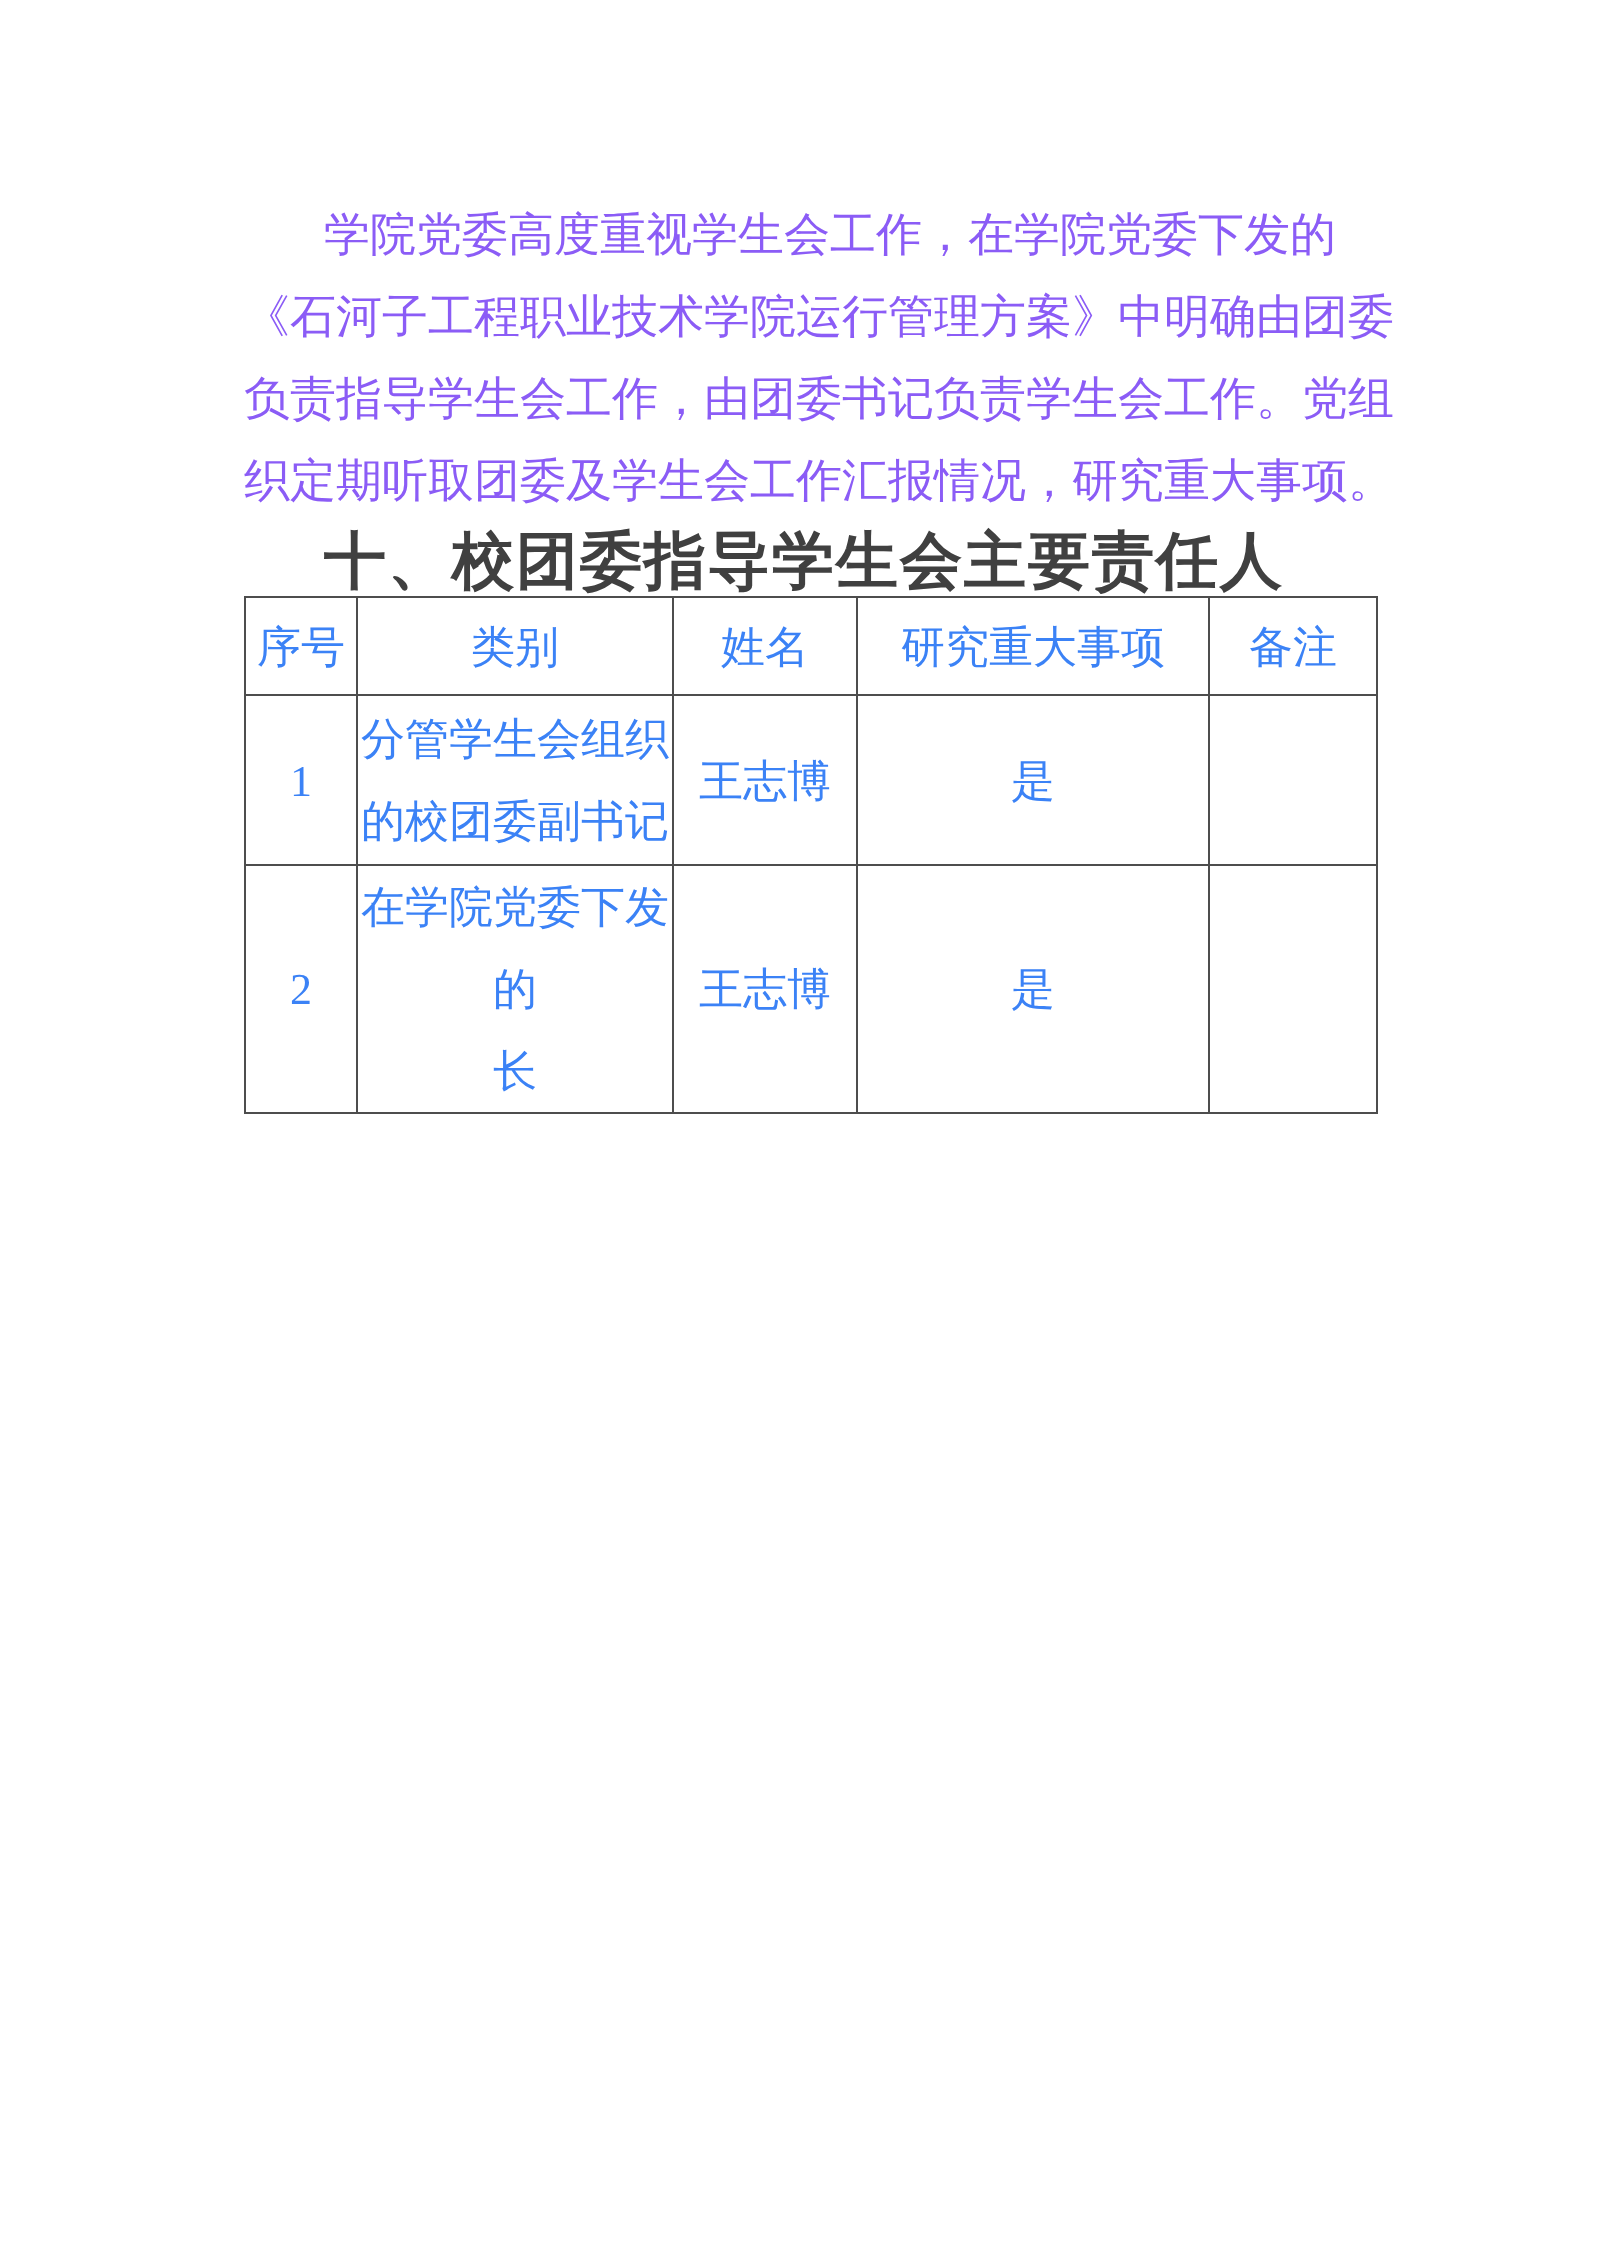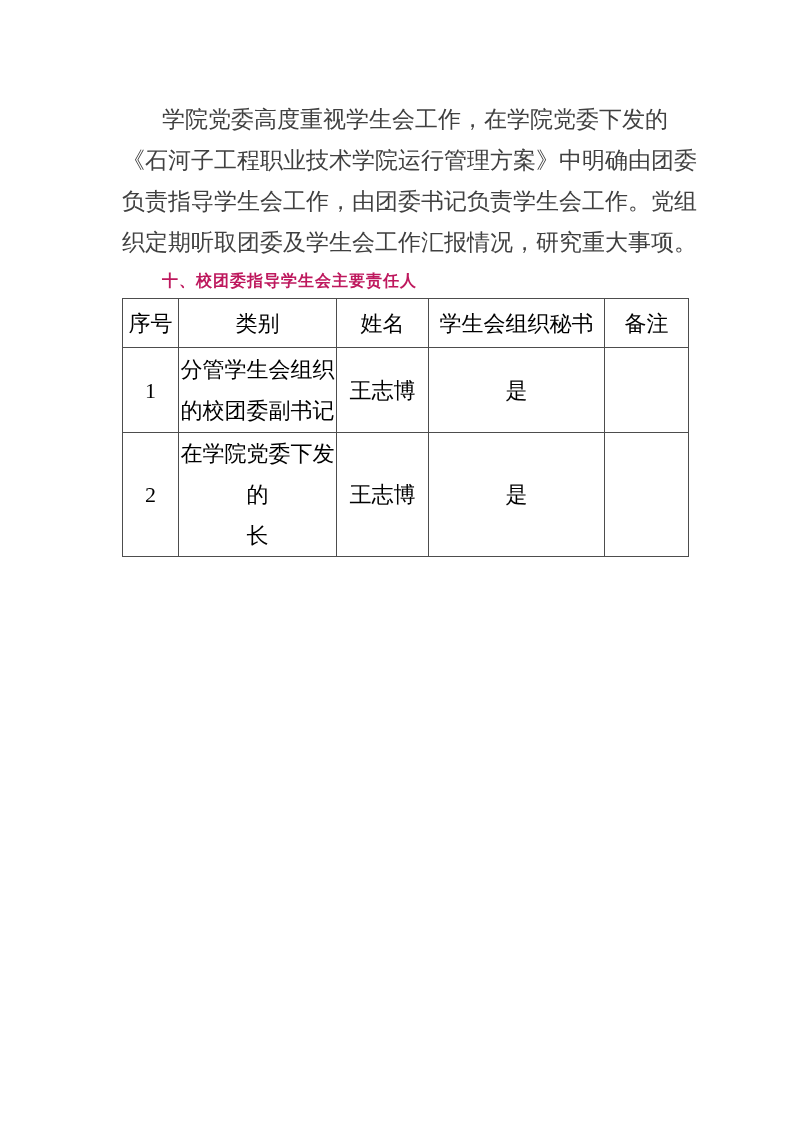--- a/index.html
+++ b/index.html
@@ -19,49 +19,49 @@
     position: absolute;
     top: 99px;
     left: 122px;
     width: 600px;
   }
   .para {
     margin: 0;
     width: 580px;
     font-size: 23px;
     line-height: 41px;
-    color: #404040;
+    color: #8b5cf6;
     text-indent: 40px;
     white-space: pre-line;
-    font-family: Liberation Serif, serif;
+    font-family: Liberation Mono, monospace;
   }
   .heading {
     margin: 0 0 0 40px;
-    font-size: 16px;
+    font-size: 31px;
     line-height: 35px;
     font-weight: bold;
-    color: #be185d;
+    color: #404040;
     font-family: "Liberation Sans", "DejaVu Sans", sans-serif;
     letter-spacing: 1px;
   }
   table.resp-table {
     border-collapse: collapse;
     table-layout: fixed;
     width: 566px;
   }
   table.resp-table th,
   table.resp-table td {
     border: 1px solid #4d4d4d;
     padding: 0;
     text-align: center;
     vertical-align: middle;
     font-weight: normal;
     font-size: 22px;
     line-height: 41px;
-    color: #000000;
+    color: #3b82f6;
     white-space: pre-line;
     font-family: "Liberation Serif", "DejaVu Serif", serif;
     overflow: hidden;
   }
   tr.header-row th { height: 48px; }
   tr.data-row-1 td { height: 84px; }
   tr.data-row-2 td { height: 98px; }
 </style>
 </head>
 <body>
@@ -79,21 +79,21 @@
         <col style="width:158px">
         <col style="width:92px">
         <col style="width:176px">
         <col style="width:84px">
       </colgroup>
       <thead>
         <tr class="header-row">
           <th>序号</th>
           <th>类别</th>
           <th>姓名</th>
-          <th>学生会组织秘书</th>
+          <th>研究重大事项</th>
           <th>备注</th>
         </tr>
       </thead>
       <tbody>
         <tr class="data-row-1">
           <td>1</td>
           <td>分管学生会组织
 的校团委副书记</td>
           <td>王志博</td>
           <td>是</td>

